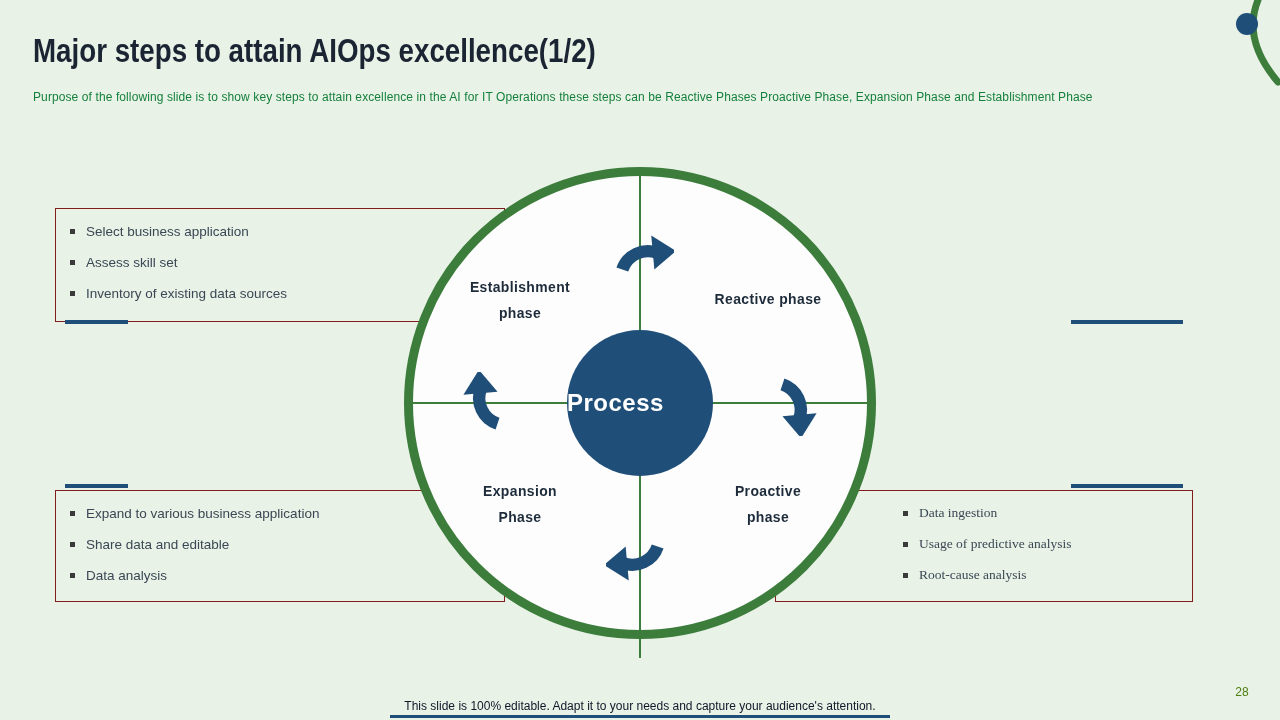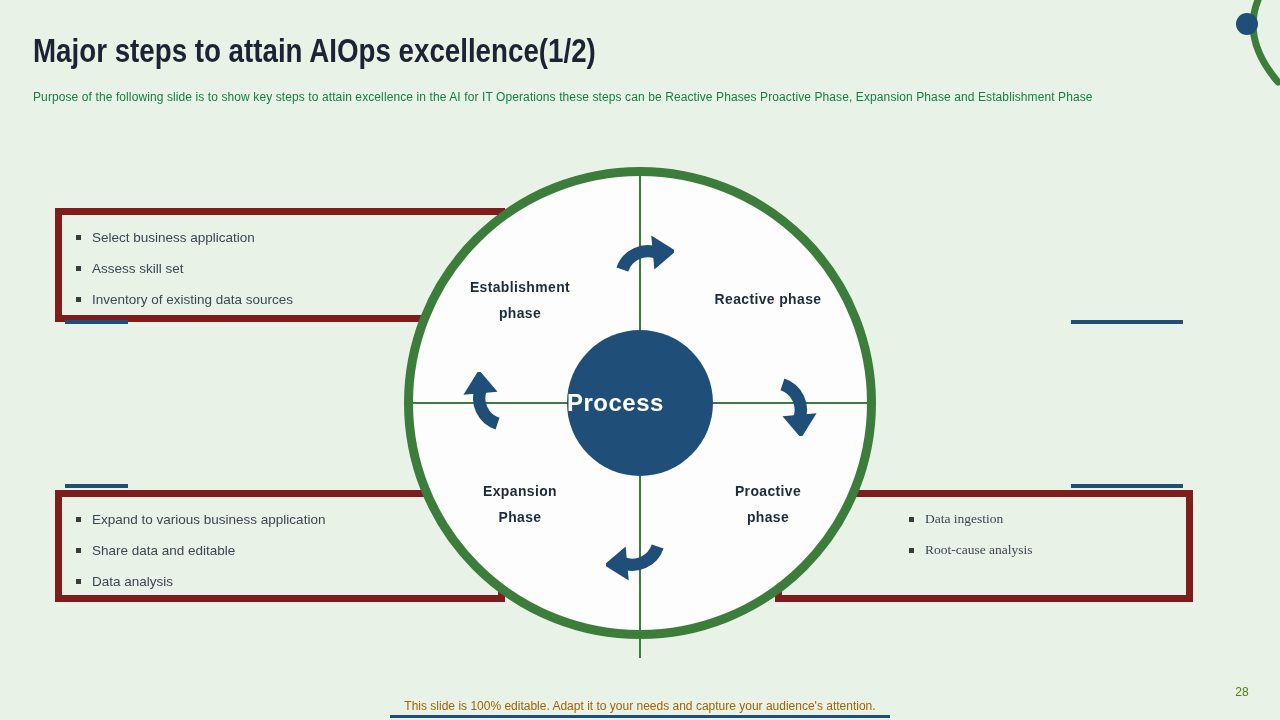--- a/index.html
+++ b/index.html
@@ -17,21 +17,21 @@
     transform:scaleX(0.84);transform-origin:0 0;
     white-space:nowrap;letter-spacing:0px;
   }
   .subtitle{
     position:absolute;left:33px;top:90px;margin:0;
     font-size:12px;color:#15803d;letter-spacing:0.1px;
   }
   
   .info-box{
     position:absolute;
-    border:7px solid #7f1d1d;
+    border:1px solid #7f1d1d;
     box-sizing:border-box;
     z-index:1;
   }
   .box-tl{left:55px;top:208px;width:450px;height:114px;}
   .box-tr{left:775px;top:208px;width:418px;height:114px;}
   .box-bl{left:55px;top:490px;width:450px;height:112px;}
   .box-br{left:775px;top:490px;width:418px;height:112px;font-family:Liberation Serif, serif;}
   .info-box ul{list-style:none;margin:0;padding:13px 8px 0 14px;}
   .box-tr ul,.box-br ul{padding-left:127px;}
   .info-box li{
@@ -78,21 +78,21 @@
     line-height:26px;letter-spacing:0.4px;
     transform:scaleX(0.93);
   }
   .ph-est{left:450px;top:274px;width:140px;}
   .ph-rea{left:698px;top:286px;width:140px;}
   .ph-exp{left:450px;top:478px;width:140px;}
   .ph-pro{left:698px;top:478px;width:140px;}
   
   .footer-text{
     position:absolute;left:0;top:699px;width:1280px;margin:0;
-    text-align:center;font-size:12px;color:#a16207;
+    text-align:center;font-size:12px;color:#0f172a;
   }
   .footer-line{
     position:absolute;left:390px;top:715px;width:500px;height:3px;background:#1f4e79;
   }
   .page-number{
     position:absolute;left:1222px;top:685px;width:40px;
     font-size:12px;color:#4d7c0f;text-align:center;
   }
   .decoration{position:absolute;left:1200px;top:0;width:80px;height:100px;}
 </style>
@@ -145,20 +145,24 @@
   </div>
 
   <div class="info-box box-br">
     <ul>
       <li>
           <span class="sq"></span>
           <span>Data ingestion</span>
         </li>
       <li>
           <span class="sq"></span>
+          <span>Usage of predictive analysis</span>
+        </li>
+      <li>
+          <span class="sq"></span>
           <span>Root-cause analysis</span>
         </li>
     </ul>
   </div>
 
   <div class="accent acc-tl"></div>
   <div class="accent acc-tr"></div>
   <div class="accent acc-bl"></div>
   <div class="accent acc-br"></div>
 

